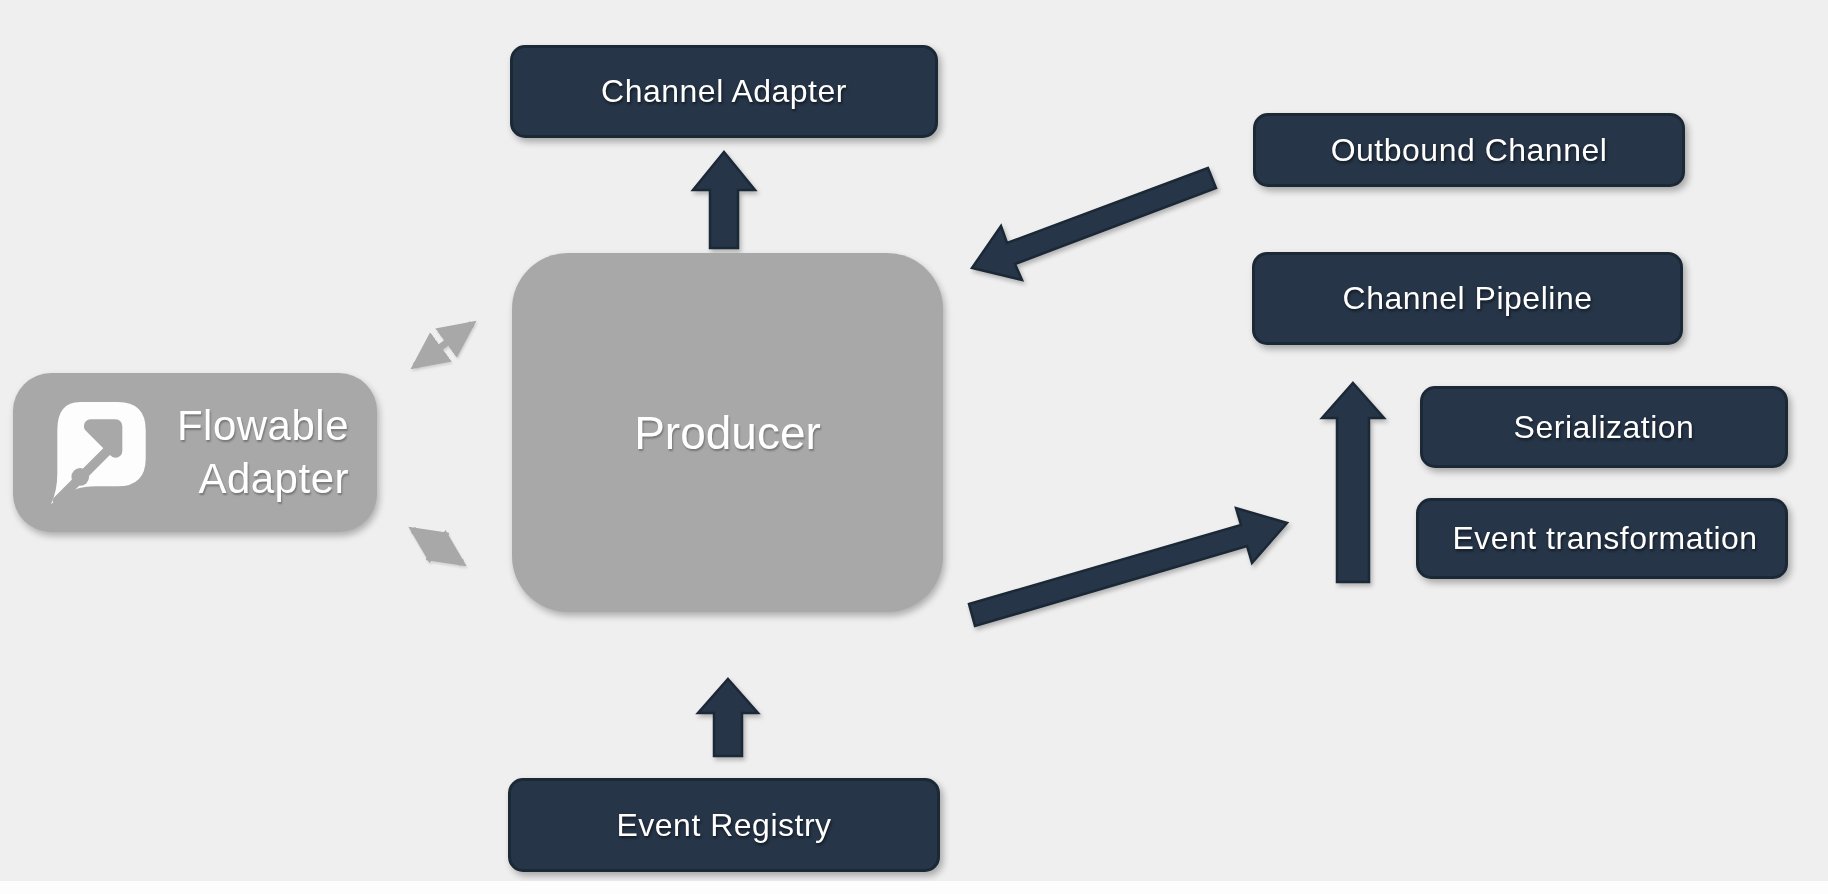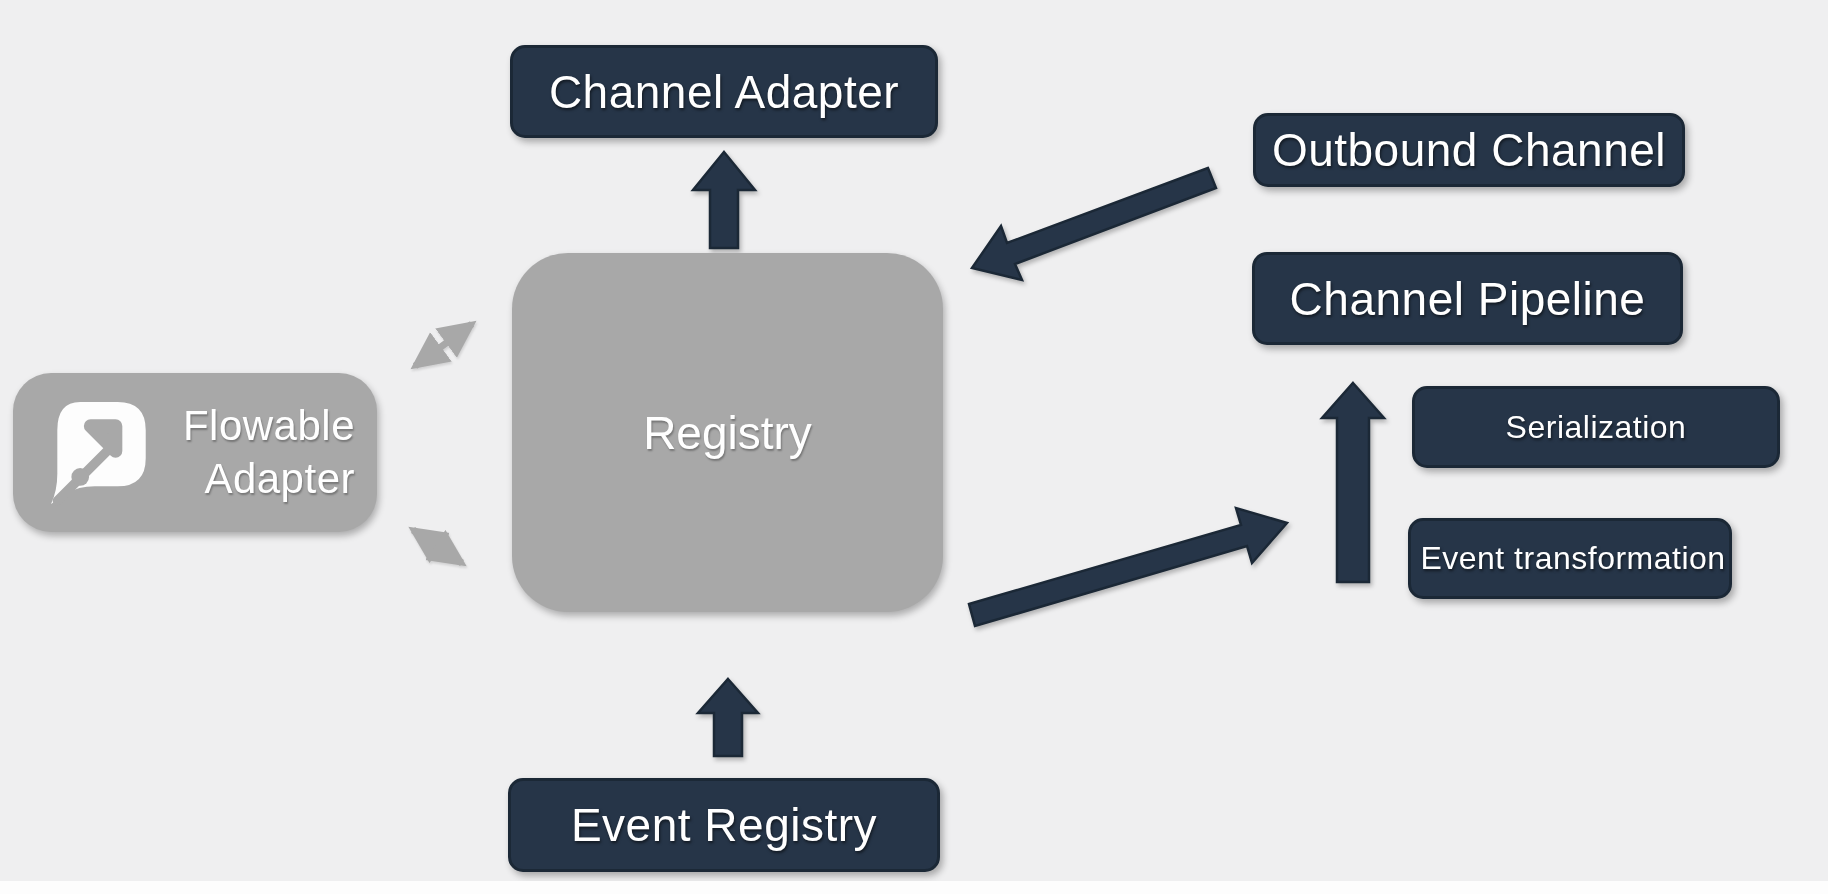--- a/index.html
+++ b/index.html
@@ -49,46 +49,46 @@
     justify-content: center;
     color: var(--text-light);
     text-align: center;
   }
   .node.dark {
     background: var(--node-dark);
     border: 3px solid var(--node-dark-border);
     border-radius: 15px;
     box-shadow: 3px 4px 7px rgba(0,0,0,0.30);
     text-shadow: 1px 2px 3px rgba(0,0,0,0.55);
-    font-size: 46px;
+    font-size: 32px;
     letter-spacing: 0.5px;
   }
-  .node.dark.small { font-size: 32px; }
+  .node.dark.small { font-size: 32px; margin-left: 8px; }
   .node.gray {
     background: var(--node-gray);
     box-shadow: 2px 4px 7px rgba(0,0,0,0.28);
     text-shadow: 1px 2px 2px rgba(0,0,0,0.30);
   }
   
   #channel-adapter      { left: 510px;  top: 45px;  width: 428px; height: 93px; }
   #outbound-channel     { left: 1253px; top: 113px; width: 432px; height: 74px; }
   #outbound-pipeline    { left: 1252px; top: 252px; width: 431px; height: 93px; }
   #serialization        { left: 1412px; top: 386px; width: 368px; height: 82px; }
-  #event-transformation { left: 1408px; top: 518px; width: 324px; height: 81px; padding-left: 6px; }
+  #event-transformation { left: 1408px; top: 498px; width: 372px; height: 81px; padding-left: 6px; }
   #event-producer       { left: 508px;  top: 778px; width: 432px; height: 94px; }
   #registry {
     left: 512px; top: 253px; width: 431px; height: 359px;
     border-radius: 56px;
     font-size: 46px;
   }
   #flowable-engine {
     left: 13px; top: 373px; width: 364px; height: 159px;
     border-radius: 38px;
     justify-content: flex-start;
-    padding: 0 22px 0 36px;
+    padding: 0 28px 0 36px;
   }
   .flowable-logo { width: 104px; height: 114px; flex: 0 0 auto; }
   .flowable-text {
     flex: 1 1 auto;
     text-align: right;
     font-size: 42px;
     line-height: 1.26;
     letter-spacing: 0.5px;
   }
   .bottom-strip {
@@ -142,21 +142,21 @@
 
   <div class="node dark small" id="event-transformation">
     <span>Event transformation</span>
   </div>
 
   <div class="node dark" id="event-producer">
     <span>Event Registry</span>
   </div>
 
   <div class="node gray" id="registry">
-    <span>Registry</span>
+    <span>Producer</span>
   </div>
 
   <div class="node gray" id="flowable-engine">
     <svg class="flowable-logo" viewBox="0 0 100 108" aria-hidden="true">
 
       <path d="M30 5 H66 Q93 5 93 32 V59 Q93 86 66 86 H44 Q28 86 17 93 L2 103 Q8 90 8 74 V32 Q8 5 30 5 Z" fill="#fdfdfd"></path>
 
       <line x1="8" y1="100" x2="58" y2="50" stroke="#a8a8a8" stroke-width="9" stroke-linecap="round"></line>
       <circle cx="30" cy="77" r="8.5" fill="#a8a8a8"></circle>
       <path d="M40 28 H64 V52 Z" fill="#a8a8a8" stroke="#a8a8a8" stroke-width="13" stroke-linejoin="round" stroke-linecap="round"></path>

